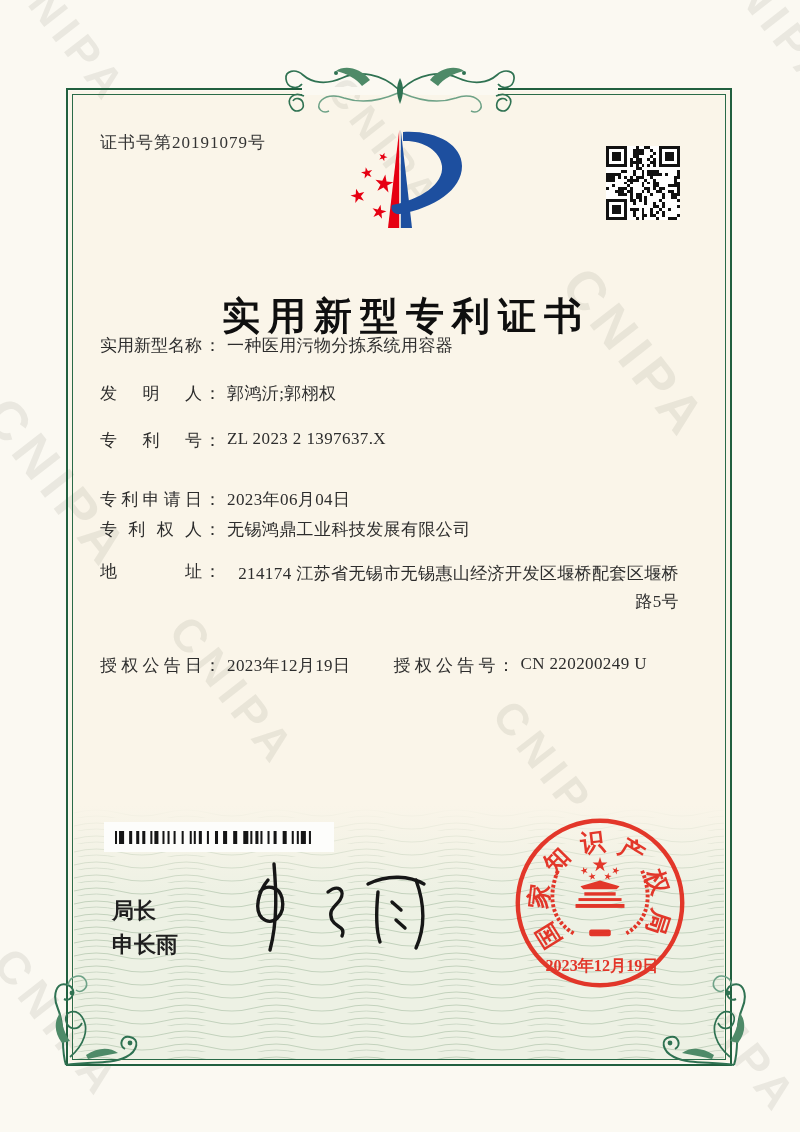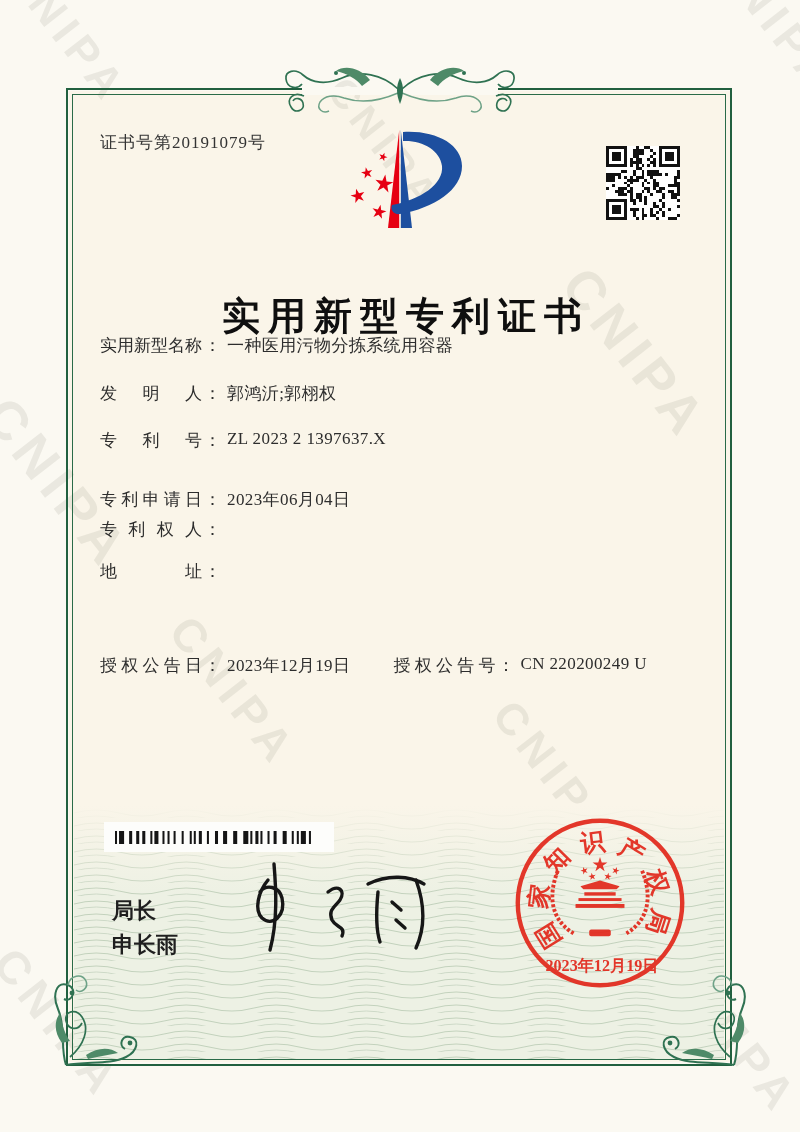--- a/index.html
+++ b/index.html
@@ -441,24 +441,26 @@
       <span class="fvalue">ZL 2023 2 1397637.X</span>
     </div>
     <div class="row" style="top:488px">
       <span class="flabel">专利申请日</span>
       <span class="fcolon">：</span>
       <span class="fvalue">2023年06月04日</span>
     </div>
     <div class="row" style="top:518px">
       <span class="flabel">专利权人</span>
       <span class="fcolon">：</span>
+      <span class="fvalue">无锡鸿鼎工业科技发展有限公司</span>
     </div>
     <div class="row" style="top:560px">
       <span class="flabel">地址</span>
       <span class="fcolon">：</span>
+      <span class="fvalue addr-value">214174 江苏省无锡市无锡惠山经济开发区堰桥配套区堰桥路5号</span>
     </div>
     <div class="row" style="top:654px">
       <span class="grp">
         <span class="flabel">授权公告日</span>
         <span class="fcolon">：</span>
         <span class="fvalue">2023年12月19日</span>
       </span>
       <span class="grp grp2">
         <span class="flabel">授权公告号</span>
         <span class="fcolon">：</span>

